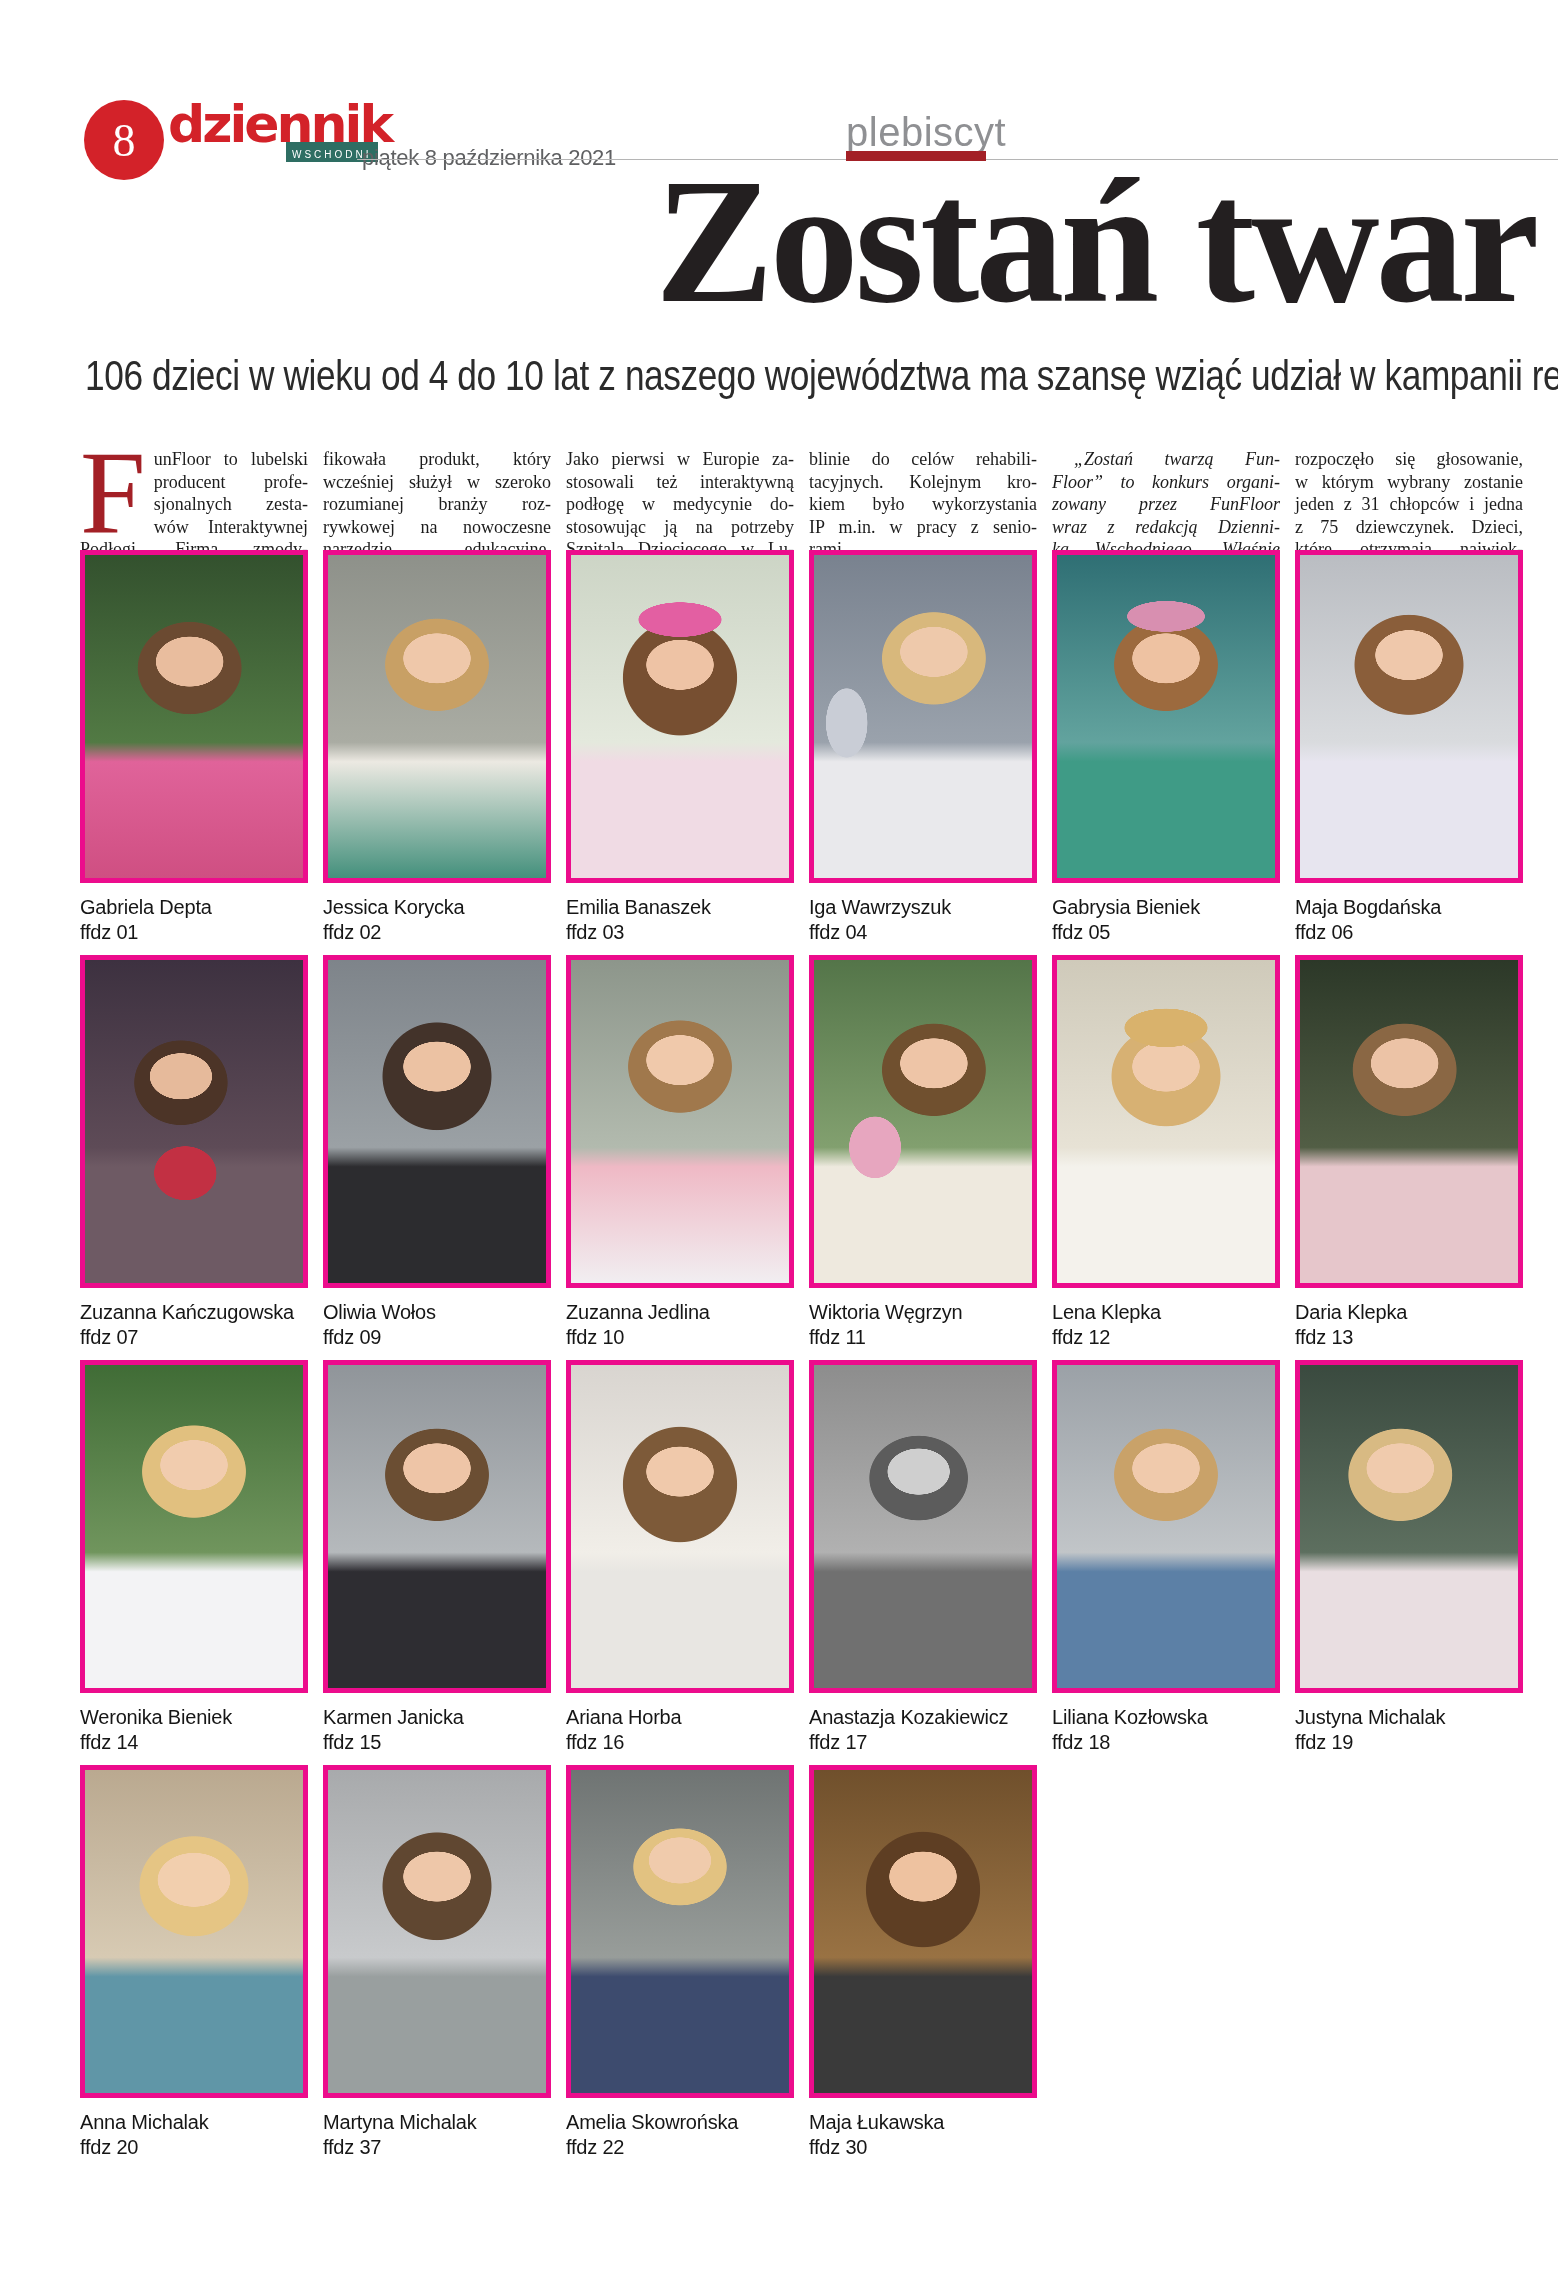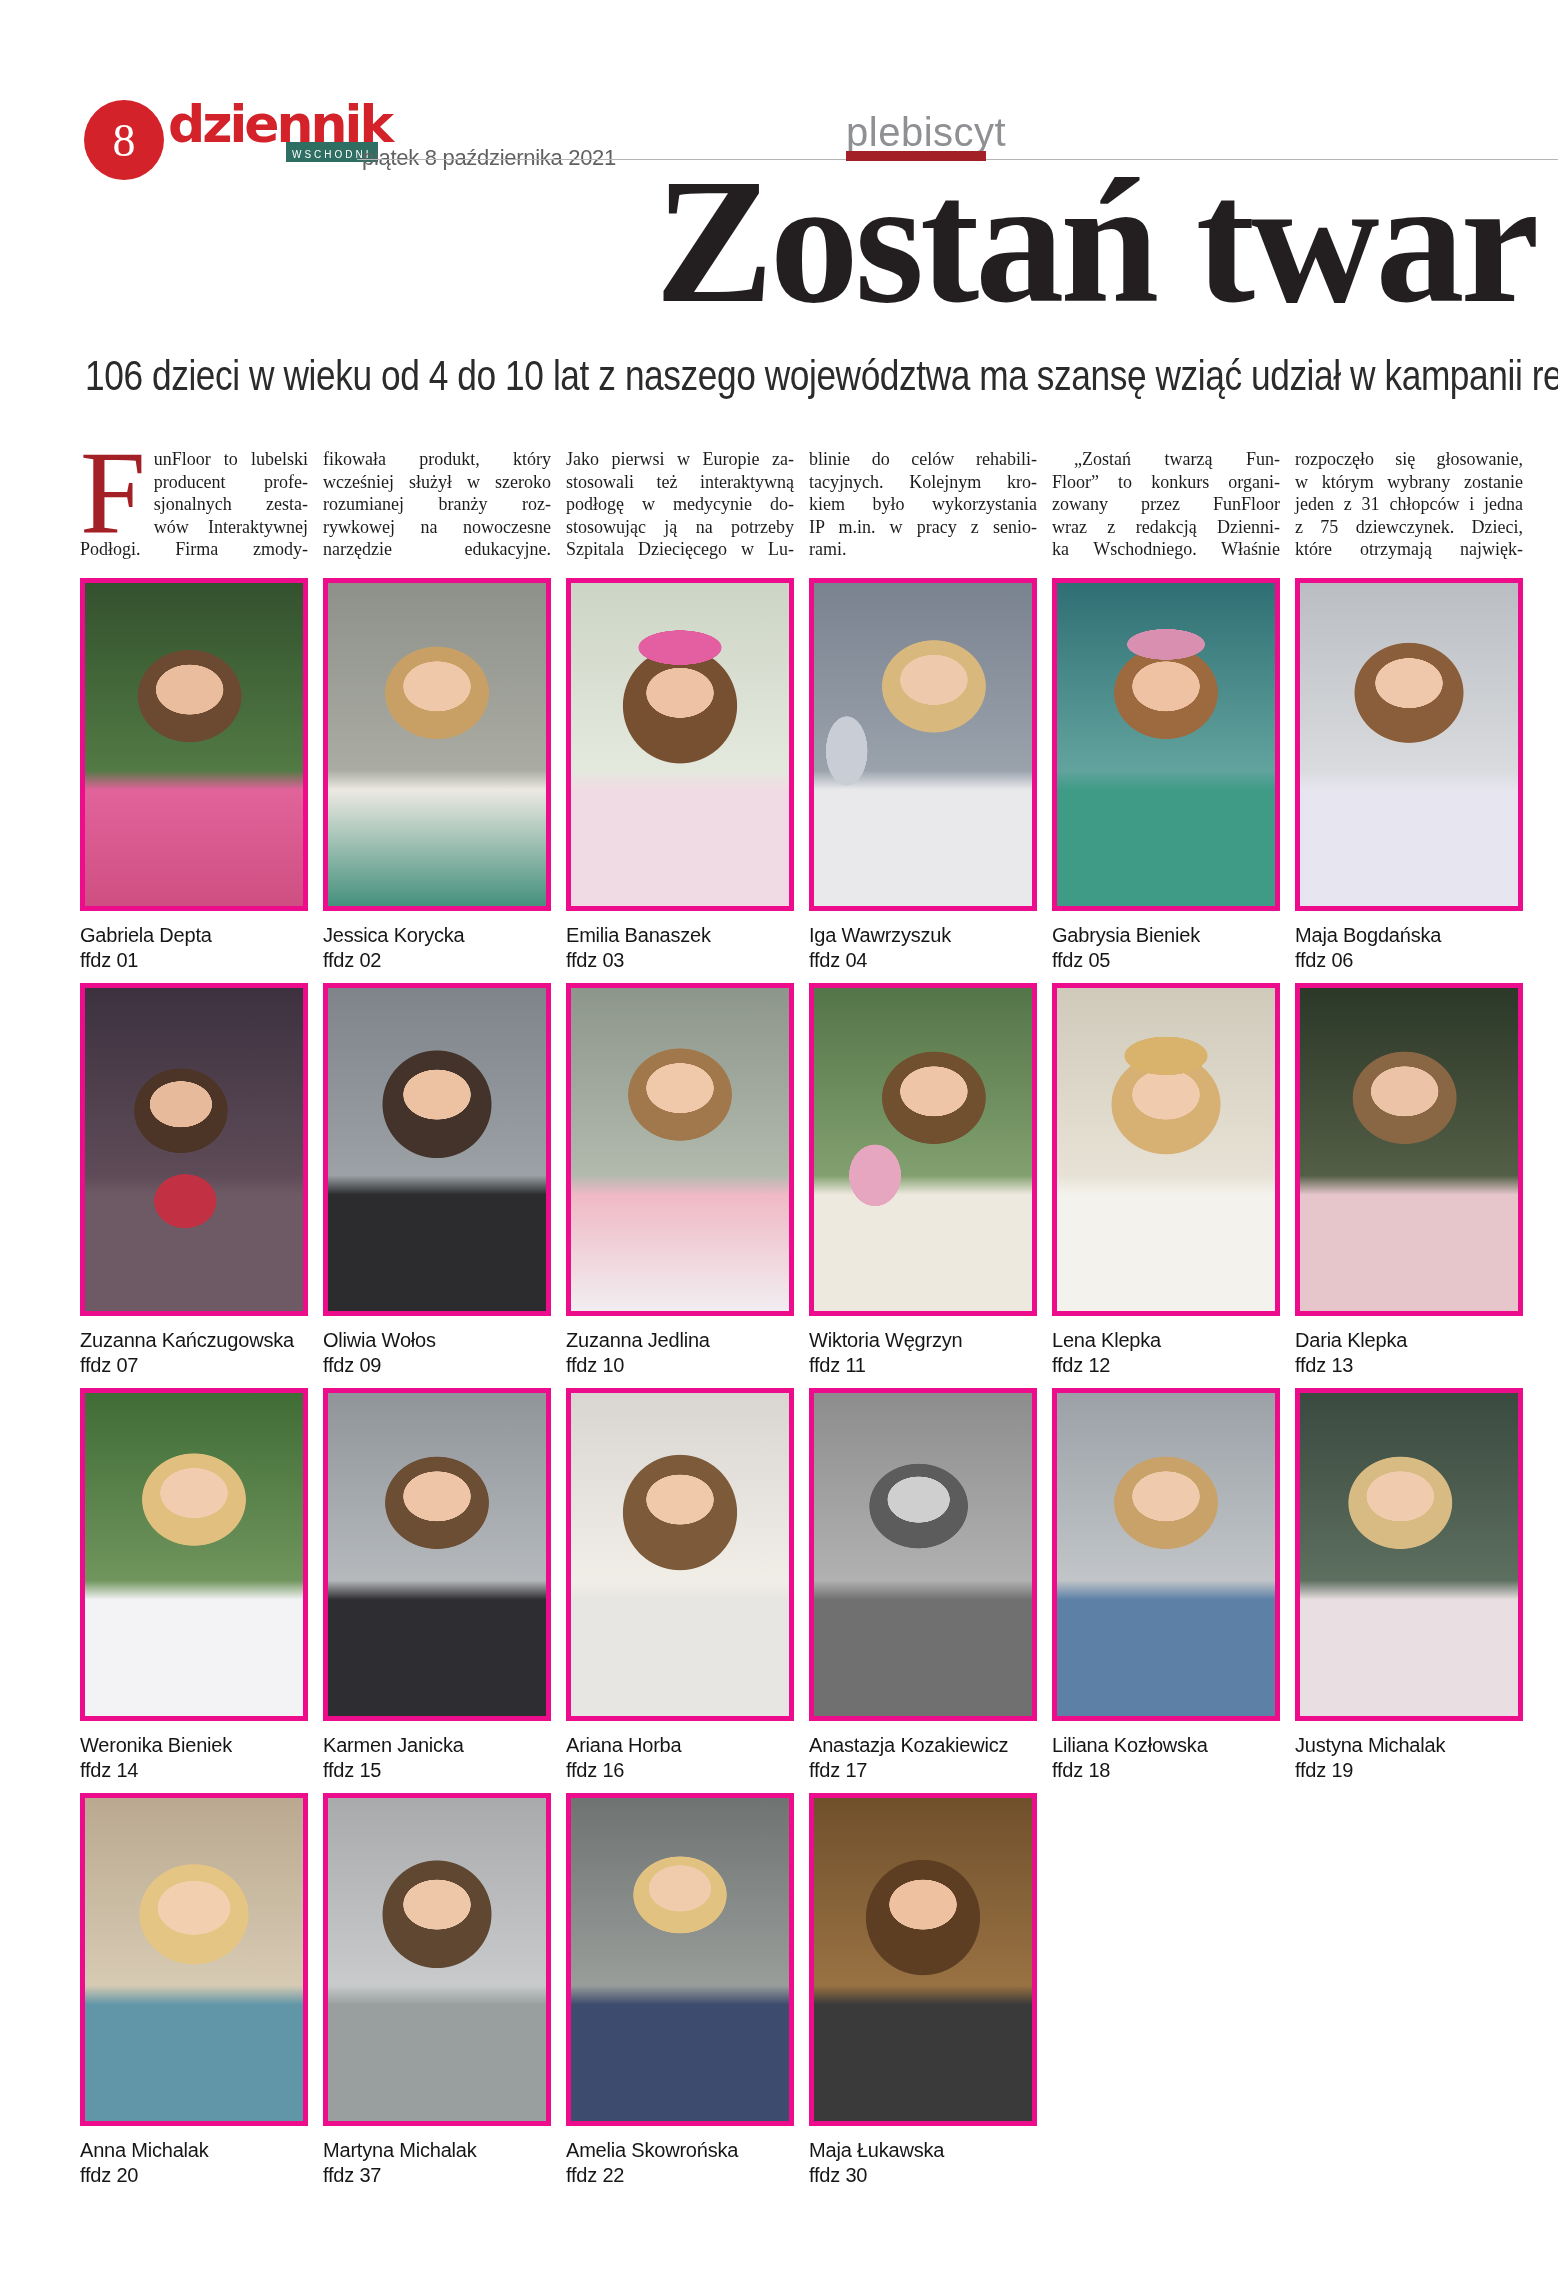--- a/index.html
+++ b/index.html
@@ -71,32 +71,32 @@
   .article-cols{
     position:absolute;left:80px;top:448px;width:1443px;
     display:grid;grid-template-columns:repeat(6,228px);column-gap:15px;
   }
   .col{
     font-family:"Liberation Serif",serif;
     font-size:18px;line-height:22.5px;color:#1c1c1c;
     text-align:justify;text-align-last:justify;
     white-space:pre-line;
   }
-  .col.indent{text-indent:22px;}
+  .col.indent{text-indent:22px;font-style:italic;}
   .dropcap{
     float:left;
     font-family:"Liberation Serif",serif;
     font-size:118px;line-height:88px;
     padding:2px 8px 0 0;
     color:var(--dark_red);
   }
 
   
   .grid{
-    position:absolute;left:80px;top:578px;width:1443px;
+    position:absolute;left:80px;top:550px;width:1443px;
     display:grid;grid-template-columns:repeat(6,228px);
     column-gap:15px;row-gap:8px;
   }
   .cell{margin:0;}
   .photo{
     box-sizing:border-box;
     width:228px;height:333px;
     border:5px solid var(--pink);
     background:#ccc;
   }

